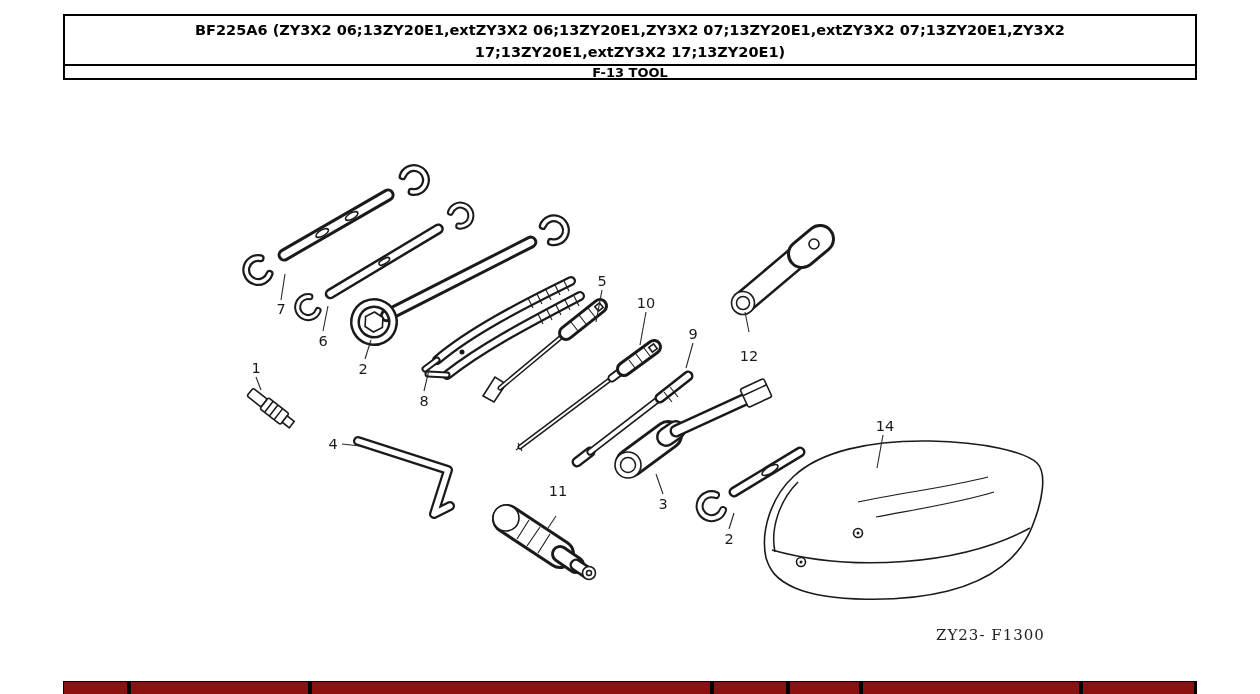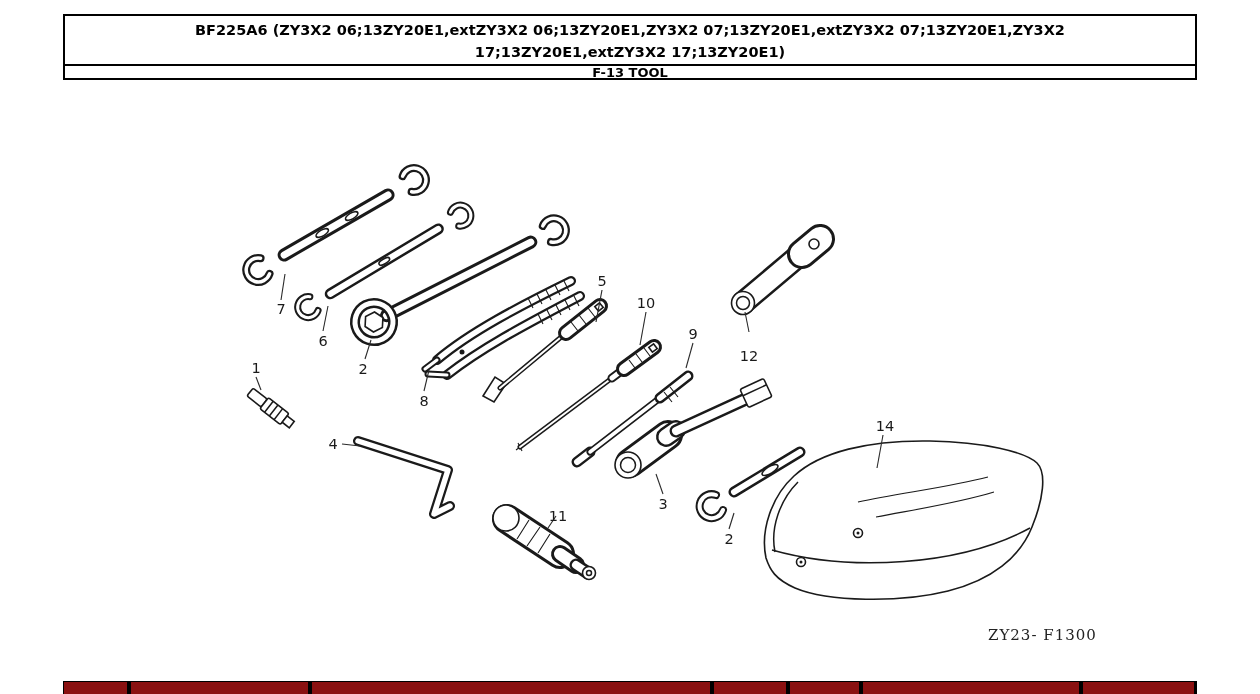--- a/index.html
+++ b/index.html
@@ -16,21 +16,21 @@
   #title-box   { top:14px; height:55px; font-size:14.5px; line-height:1.45; padding:0 34px; }
   #section-box { top:64px; height:16px; font-size:13px;justify-content:center; }
 
   #diagram-layer { position:absolute; left:0; top:0; width:1260px; height:694px; }
 
   .callout {
     position:absolute; transform:translate(-50%,-50%);
     font-size:14.5px; color:#1a1a1a;
   }
   .diagram-code {
-    position:absolute; left:988px; top:626px;
+    position:absolute; left:936px; top:626px;
     font-family:"DejaVu Serif","Liberation Serif",serif;
     font-size:15px; color:#222; letter-spacing:1px;
   }
 
   .bottom-bar {
     position:absolute; left:63px; top:681px; width:1134px; height:13px;
     background:#000; display:flex; gap:4px; padding:1px 1px 0 1px;
   }
   .nav-seg { background:#8a1111; height:100%; flex:0 0 auto; }
 
@@ -222,21 +222,21 @@
 <div class="callout" style="left:256px;top:368px">1</div>
 <div class="callout" style="left:729px;top:539px">2</div>
 <div class="callout" style="left:663px;top:504px">3</div>
 <div class="callout" style="left:333px;top:444px">4</div>
 <div class="callout" style="left:602px;top:281px">5</div>
 <div class="callout" style="left:323px;top:341px">6</div>
 <div class="callout" style="left:281px;top:309px">7</div>
 <div class="callout" style="left:424px;top:401px">8</div>
 <div class="callout" style="left:693px;top:334px">9</div>
 <div class="callout" style="left:646px;top:303px">10</div>
-<div class="callout" style="left:558px;top:516px">11</div>
+<div class="callout" style="left:558px;top:491px">11</div>
 <div class="callout" style="left:749px;top:356px">12</div>
 <div class="callout" style="left:363px;top:369px">2</div>
 <div class="callout" style="left:885px;top:426px">14</div>
 
 <div class="diagram-code">ZY23- F1300</div>
 
 <div class="bottom-bar">
   <div class="nav-seg" style="width:63px"></div>
   <div class="nav-seg" style="width:177px"></div>
   <div class="nav-seg" style="width:398px"></div>

